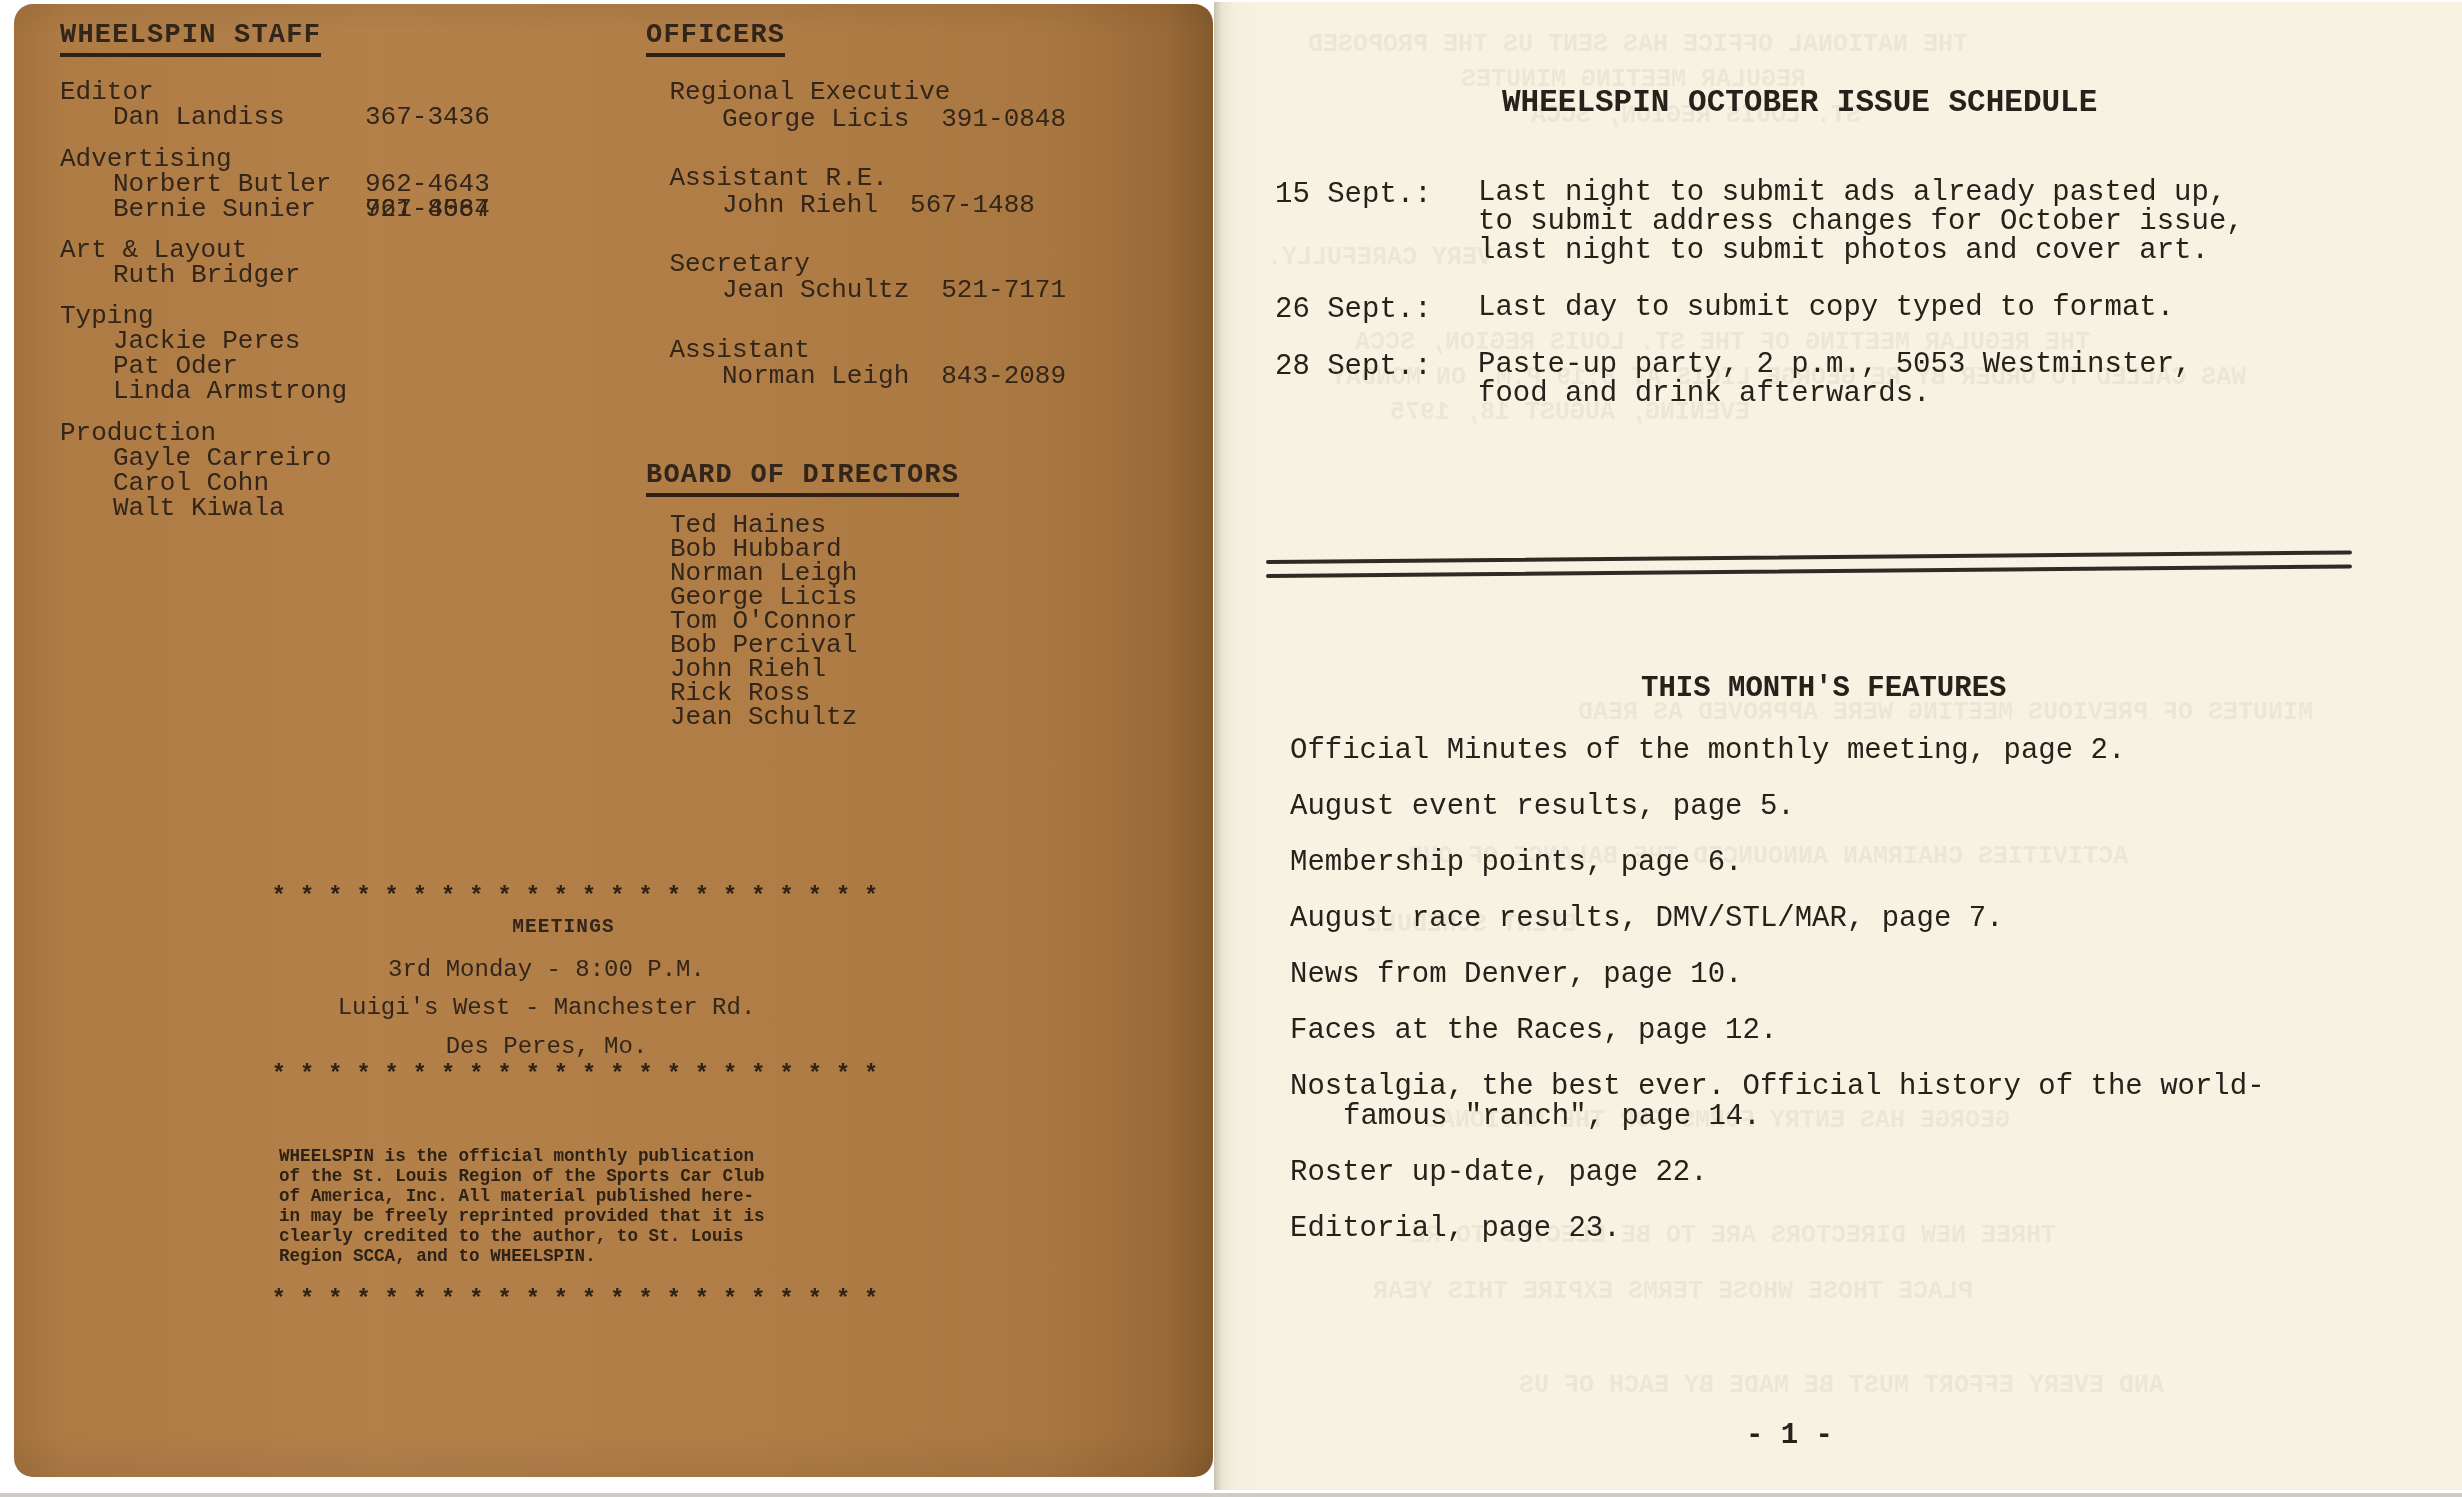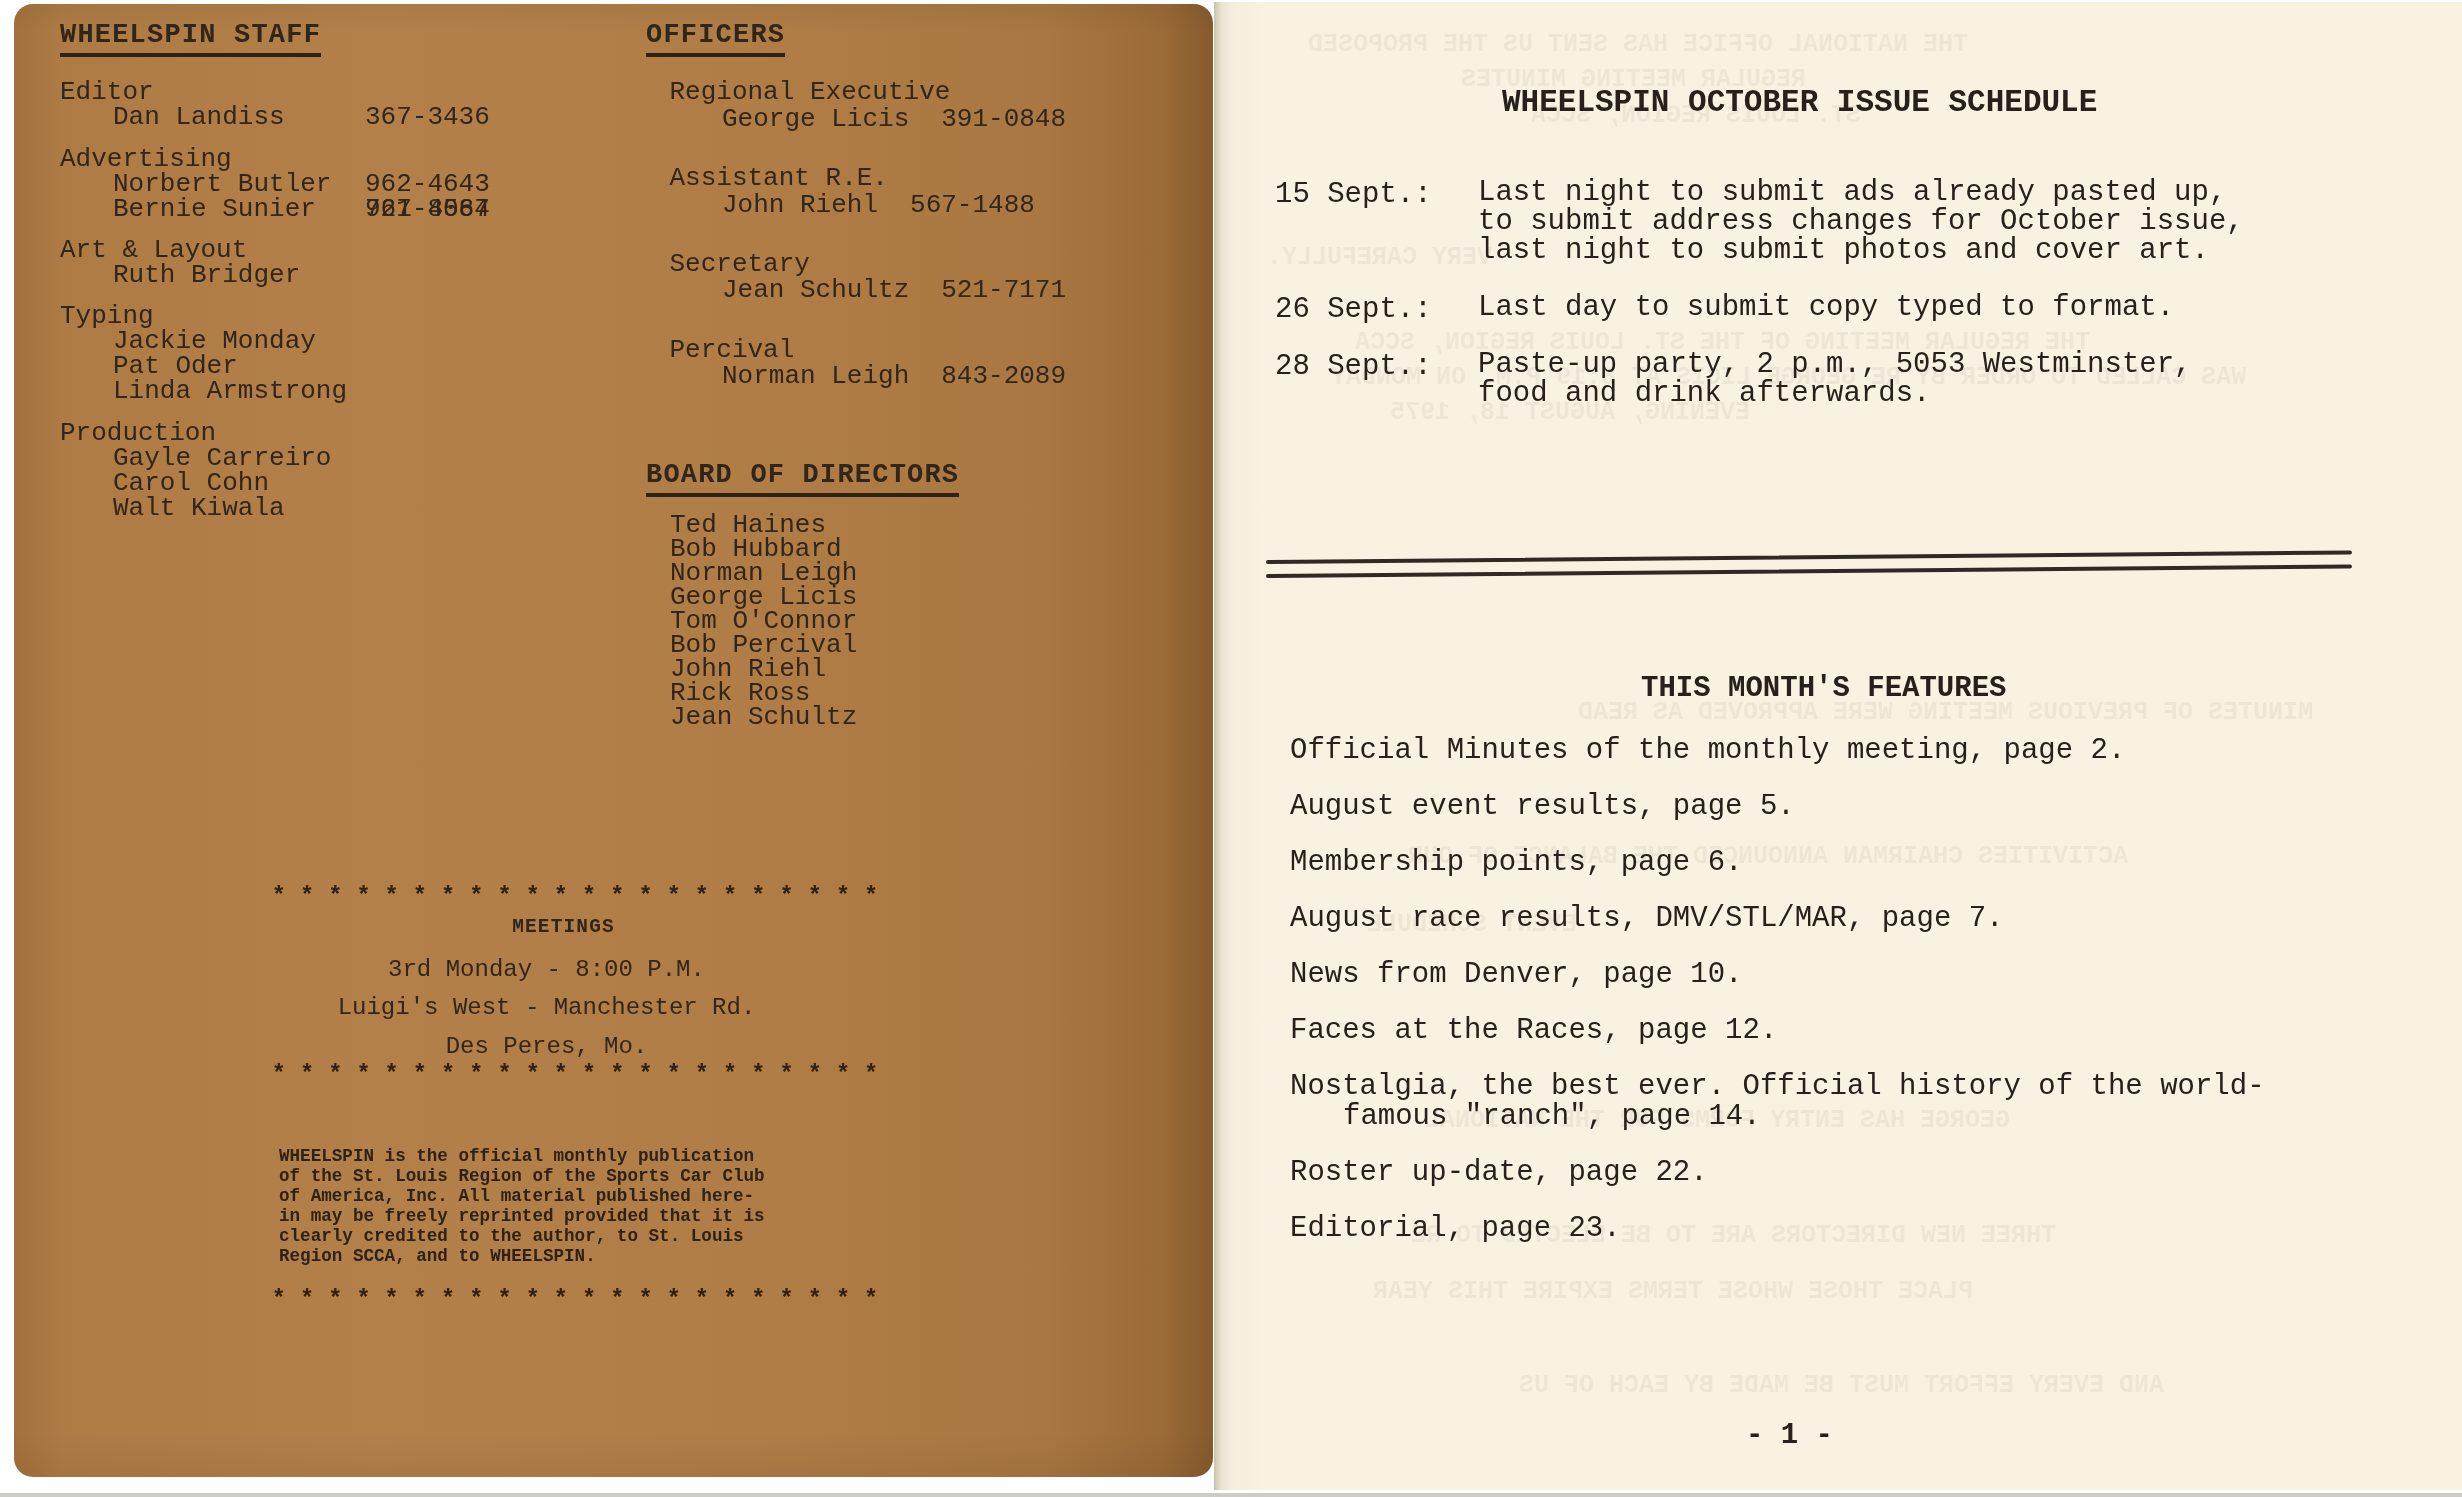--- a/index.html
+++ b/index.html
@@ -84,21 +84,21 @@
             <span class="mphone">961-4567</span>
           </div>
           <div class="mrow"><span class="mname">Bernie Sunier</span><span class="mphone">727-8084</span></div>
         </div>
         <div class="sec">
           <div class="role">Art &amp; Layout</div>
           <div class="mrow"><span class="mname">Ruth Bridger</span></div>
         </div>
         <div class="sec">
           <div class="role">Typing</div>
-          <div class="mrow"><span class="mname">Jackie Monday</span></div>
+          <div class="mrow"><span class="mname">Jackie Peres</span></div>
           <div class="mrow"><span class="mname">Pat Oder</span></div>
           <div class="mrow"><span class="mname">Linda Armstrong</span></div>
         </div>
         <div class="sec">
           <div class="role">Production</div>
           <div class="mrow"><span class="mname">Gayle Carreiro</span></div>
           <div class="mrow"><span class="mname">Carol Cohn</span></div>
           <div class="mrow"><span class="mname">Walt Kiwala</span></div>
         </div>
       </div>
@@ -113,21 +113,21 @@
         </div>
         <div class="off-entry">
           <div class="off-title">Assistant R.E.</div>
           <div class="off-name-row"><span class="off-name">John Riehl</span><span class="off-phone">567-1488</span></div>
         </div>
         <div class="off-entry">
           <div class="off-title">Secretary</div>
           <div class="off-name-row"><span class="off-name">Jean Schultz</span><span class="off-phone">521-7171</span></div>
         </div>
         <div class="off-entry">
-          <div class="off-title">Percival</div>
+          <div class="off-title">Assistant</div>
           <div class="off-name-row"><span class="off-name">Norman Leigh</span><span class="off-phone">843-2089</span></div>
         </div>
       </div>
   </div>
 
   <div class="board-hd-wrap">
     <span class="hd">BOARD OF DIRECTORS</span>
   </div>
   <div class="board-list">
       <div class="bmember">Ted Haines</div>

